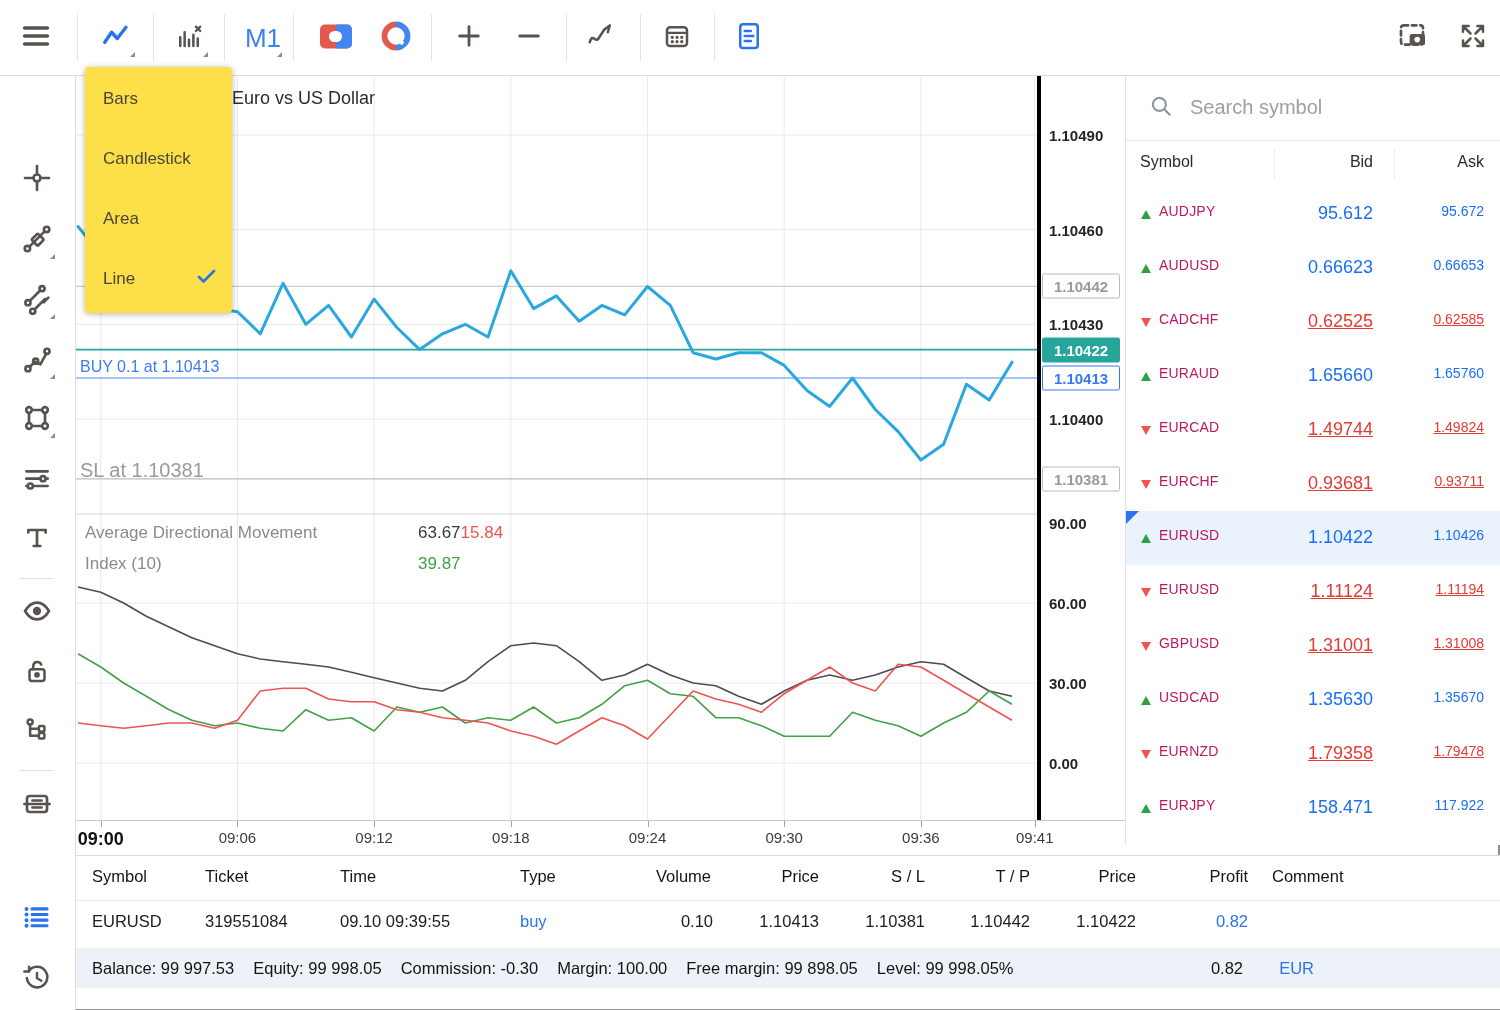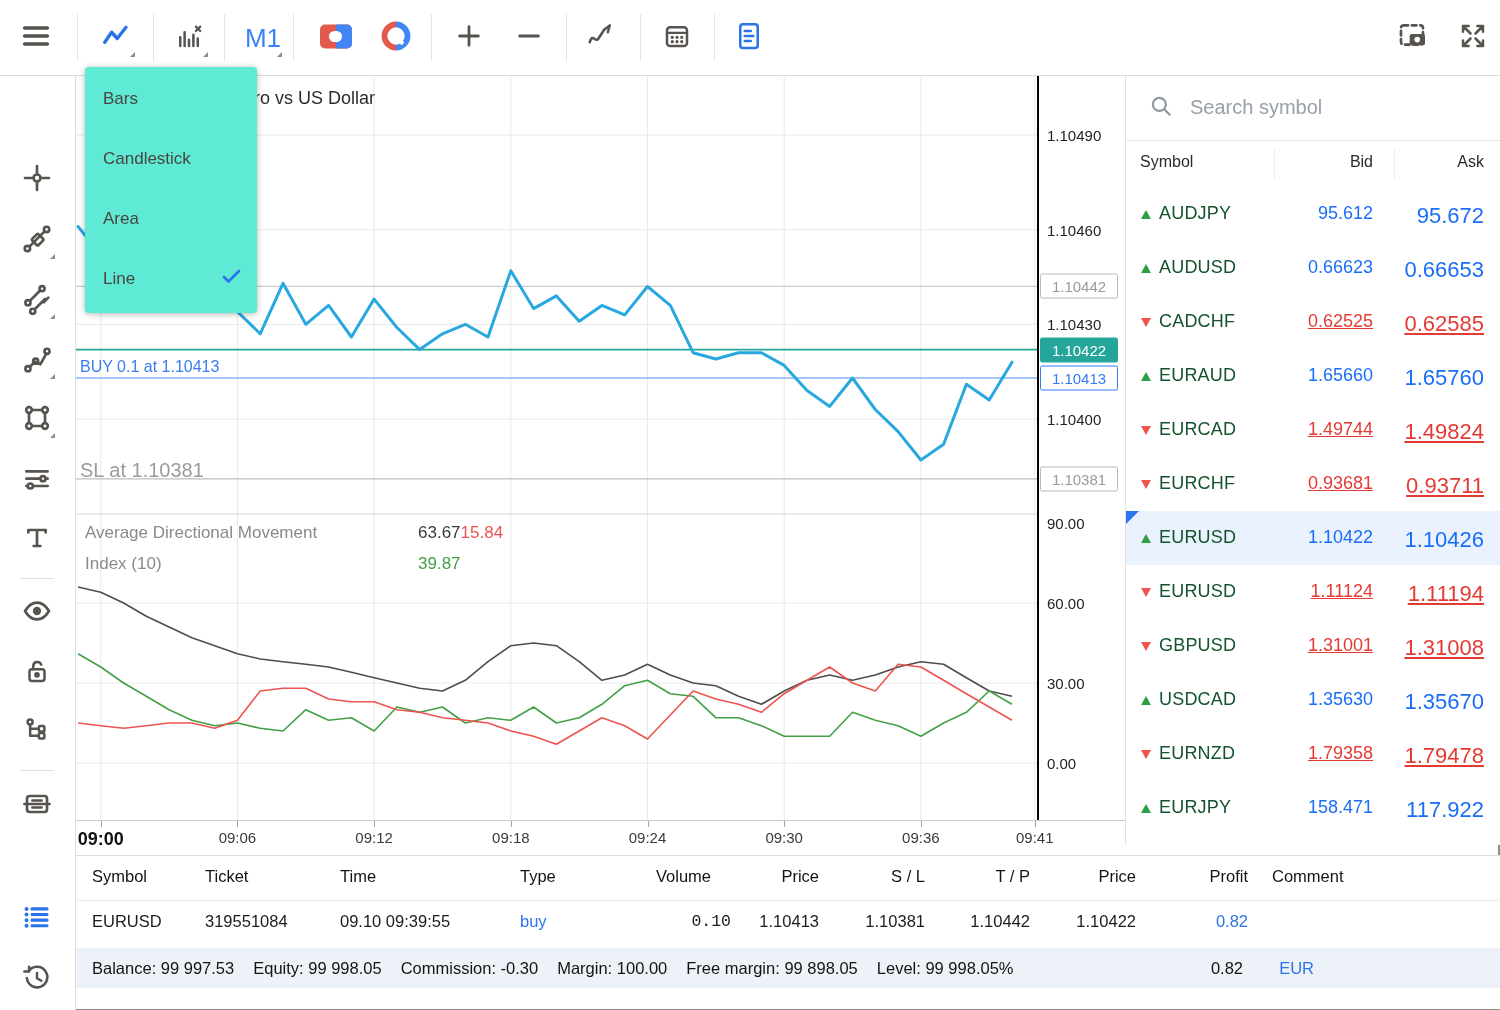--- a/index.html
+++ b/index.html
@@ -24,33 +24,33 @@
   .sdiv{position:absolute;left:20px;width:34px;height:1px;background:#e0e0e0;}
   
   .chart{position:absolute;left:75px;top:75px;width:1050px;height:780px;background:#fff;}
   .chart svg.plot{position:absolute;left:0;top:0;}
   .chart-title{position:absolute;left:71px;top:13px;font-size:18px;color:#2c2c2c;white-space:nowrap;}
   .buy-lbl{position:absolute;left:5px;top:283px;font-size:16px;color:#3b7df0;white-space:nowrap;}
   .sl-lbl{position:absolute;left:5px;top:384px;font-size:20px;color:#9b9b9b;white-space:nowrap;}
   .legend{position:absolute;left:10px;top:442px;font-size:17px;color:#8a8a8a;line-height:31px;white-space:nowrap;}
   .legend-vals{position:absolute;left:343px;top:442px;font-size:17px;line-height:31px;white-space:nowrap;}
   .lv-adx{color:#3a3a3a;} .lv-minus{color:#ef5350;} .lv-plus{color:#43a047;}
-  .price-axis{position:absolute;left:962px;top:0;width:88px;height:745px;border-left:2px solid #000000;}
+  .price-axis{position:absolute;left:962px;top:0;width:88px;height:745px;border-left:4px solid #000000;font-weight:bold;}
   .pa-lbl{position:absolute;left:8px;transform:translateY(-50%);font-size:15px;color:#242424;white-space:nowrap;}
   .pa-box{position:absolute;left:1px;transform:translateY(-50%);width:76px;height:23px;line-height:23px;
           text-align:center;font-size:15px;border-radius:2px;background:#fff;}
   .pa-gray{border:1px solid #b9b9b9;color:#9a9a9a;}
   .pa-teal{background:#26a69a;color:#fff;border:1px solid #26a69a;}
   .pa-blue{border:1px solid #3579f6;color:#3579f6;}
   .time-axis{position:absolute;left:0;top:745px;width:1050px;height:35px;border-top:1px solid #c9c9c9;background:#fff;}
   .ta-lbl{position:absolute;top:8px;transform:translateX(-50%);font-size:15px;color:#3a3a3a;white-space:nowrap;}
   .ta-bold{font-size:18px;font-weight:bold;color:#111;}
   .ta-tick{position:absolute;top:0;width:1px;height:6px;background:#9f9f9f;}
   
-  .dropdown{position:absolute;left:85px;top:67px;width:172px;height:244px;background:#5eead4;border-radius:4px;
+  .dropdown{position:absolute;left:85px;top:67px;width:147px;height:244px;background:#fde047;border-radius:4px;
             box-shadow:0 1px 6px rgba(0,0,0,.3);z-index:20;padding-top:2px;}
   .dd-item{height:60px;display:flex;align-items:center;padding:0 16px 0 18px;font-size:17px;color:#4a453f;cursor:pointer;}
   .dd-check{margin-left:auto;}
   
   .quotes{position:absolute;left:1125px;top:75px;width:375px;height:770px;background:#fff;
           border-left:1px solid #e0e0e0;z-index:3;}
   .qsearch{height:65px;border-bottom:1px solid #e8e8e8;display:flex;align-items:center;padding-left:22px;}
   .qsearch input{border:none;outline:none;font-size:20px;color:#333;width:240px;margin-left:14px;
                  font-family:"Liberation Sans",sans-serif;}
   .qsearch input::placeholder{color:#98a0a8;}
@@ -60,23 +60,23 @@
   .qh-ask{position:absolute;right:17px;top:12px;}
   .qh-sep{position:absolute;top:8px;width:1px;height:30px;background:#ececec;}
   .qrows{position:relative;}
   .qrow{position:relative;height:54px;cursor:pointer;}
   .qrow.sel{background:#e9f2fd;}
   .qrow.sel .selcorner{position:absolute;left:0;top:0;width:0;height:0;
         border-top:13px solid #2b76f0;border-right:13px solid transparent;}
   .tri{position:absolute;left:15px;top:23px;width:0;height:0;}
   .tri.up{border-left:5.5px solid transparent;border-right:5.5px solid transparent;border-bottom:9px solid #2f9e44;}
   .tri.down{border-left:5.5px solid transparent;border-right:5.5px solid transparent;border-top:9px solid #ef5350;}
-  .qname{position:absolute;left:33px;top:16px;font-size:18px;color:#14532d;letter-spacing:.2px;}
+  .qname{position:absolute;left:33px;top:16px;font-size:14px;color:#be185d;letter-spacing:.2px;}
   .qbid{position:absolute;right:128px;top:16px;font-size:18px;}
-  .qask{position:absolute;right:17px;top:16px;font-size:22px;}
+  .qask{position:absolute;right:17px;top:16px;font-size:14px;}
   .up-c{color:#1a6ef5;} .down-c{color:#e33a33;text-decoration:underline;}
   
   .bottom{position:absolute;left:75px;top:855px;width:1425px;height:153px;background:#fff;
           border-top:1px solid #dcdcdc;z-index:3;}
   .phead{position:relative;height:44px;border-bottom:1px solid #ececec;font-size:16.5px;color:#141414;}
   .prow{position:relative;height:47px;font-size:16.5px;color:#1c1c1c;}
   .pcell{position:absolute;top:11px;white-space:nowrap;}
   .blue-t{color:#2d74e8;}
   .balance{position:relative;height:40px;background:#edf2f8;font-size:16.5px;color:#141414;
            display:flex;align-items:center;padding-left:17px;}
@@ -473,21 +473,21 @@
         <div class="pcell" style="right: 470px;">T / P</div>
         <div class="pcell" style="right: 364px;">Price</div>
         <div class="pcell" style="right: 252px;">Profit</div>
         <div class="pcell" style="left: 1197px;">Comment</div>
       </div>
     <div class="prow" id="prow">
         <div class="pcell" style="left: 17px;">EURUSD</div>
         <div class="pcell" style="left: 130px;">319551084</div>
         <div class="pcell" style="left: 265px;">09.10 09:39:55</div>
         <div class="pcell blue-t" style="left: 445px;">buy</div>
-        <div class="pcell" style="right: 769px; font-family: Liberation Mono, monospace;">0.10</div>
+        <div class="pcell" style="right: 787px;">0.10</div>
         <div class="pcell" style="right: 681px;">1.10413</div>
         <div class="pcell" style="right: 575px;">1.10381</div>
         <div class="pcell" style="right: 470px;">1.10442</div>
         <div class="pcell" style="right: 364px;">1.10422</div>
         <div class="pcell blue-t" style="right: 252px;">0.82</div>
         <div class="pcell" style="left: 1197px;"></div>
       </div>
     <div class="balance" id="balance">
         <span class="bal-item">Balance: 99 997.53</span>
         <span class="bal-item">Equity: 99 998.05</span>

